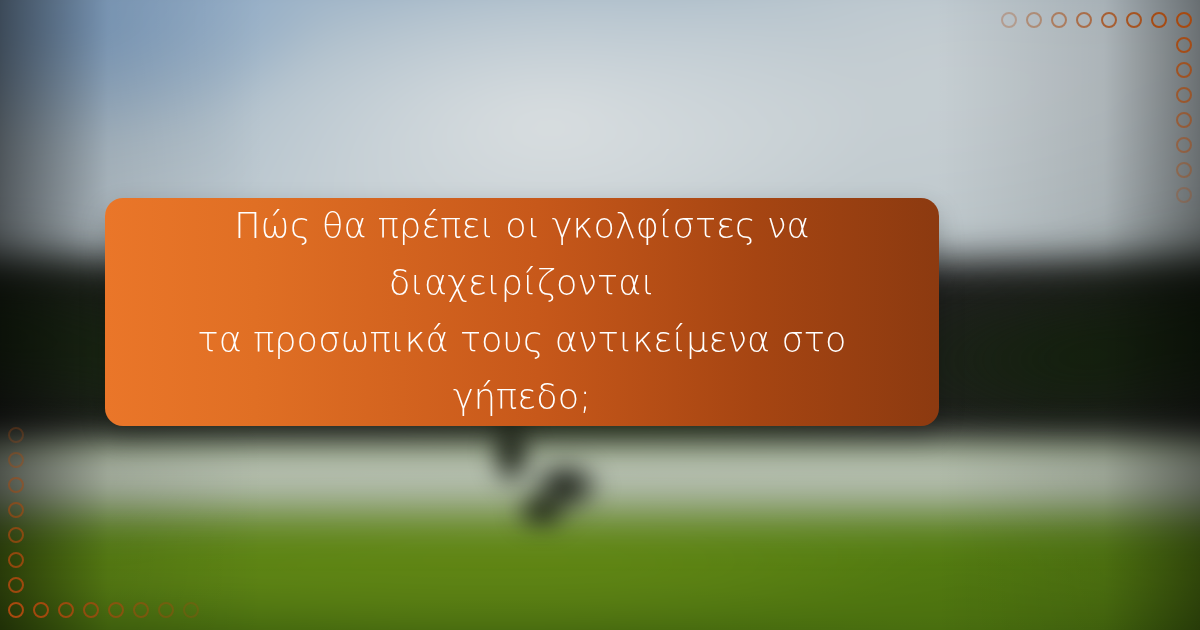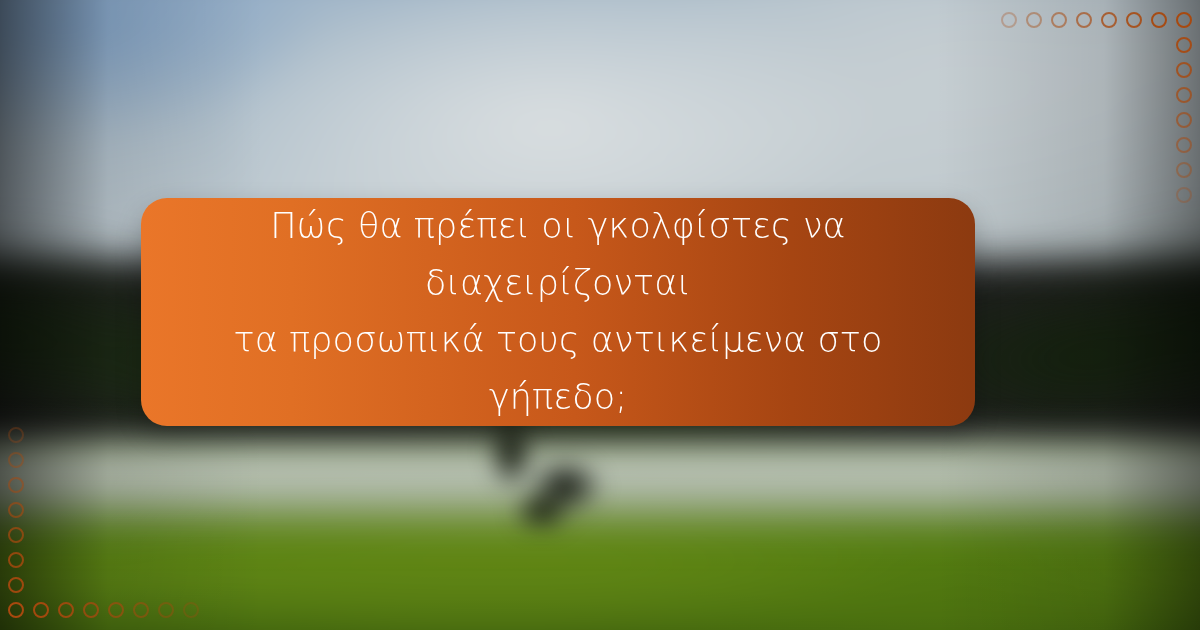--- a/index.html
+++ b/index.html
@@ -95,27 +95,26 @@
       linear-gradient(180deg, rgba(0,0,0,0) 60%, rgba(0,0,0,0.18) 100%);
   }
 
   
   .quote-card {
     position: absolute;
     left: 105px;
     top: 198px;
     width: 834px;
     height: 228px;
-    border-radius: 26px;
+    border-radius: 18px;
     background: linear-gradient(90deg, #ea7629 0%, #e06f24 18%, #c7581a 52%, #a64512 78%, #8c3a10 100%);
     box-shadow: 0 10px 26px rgba(0,0,0,0.22);
     display: flex;
     align-items: center;
     justify-content: center;
-    margin-left: 36px;
   }
   .quote-text {
     color: #ffffff;
     font-size: 35px;
     font-weight: 300;
     line-height: 57px;
     text-align: center;
     letter-spacing: 0.1px;
     padding: 0 60px;
     white-space: pre-line;

